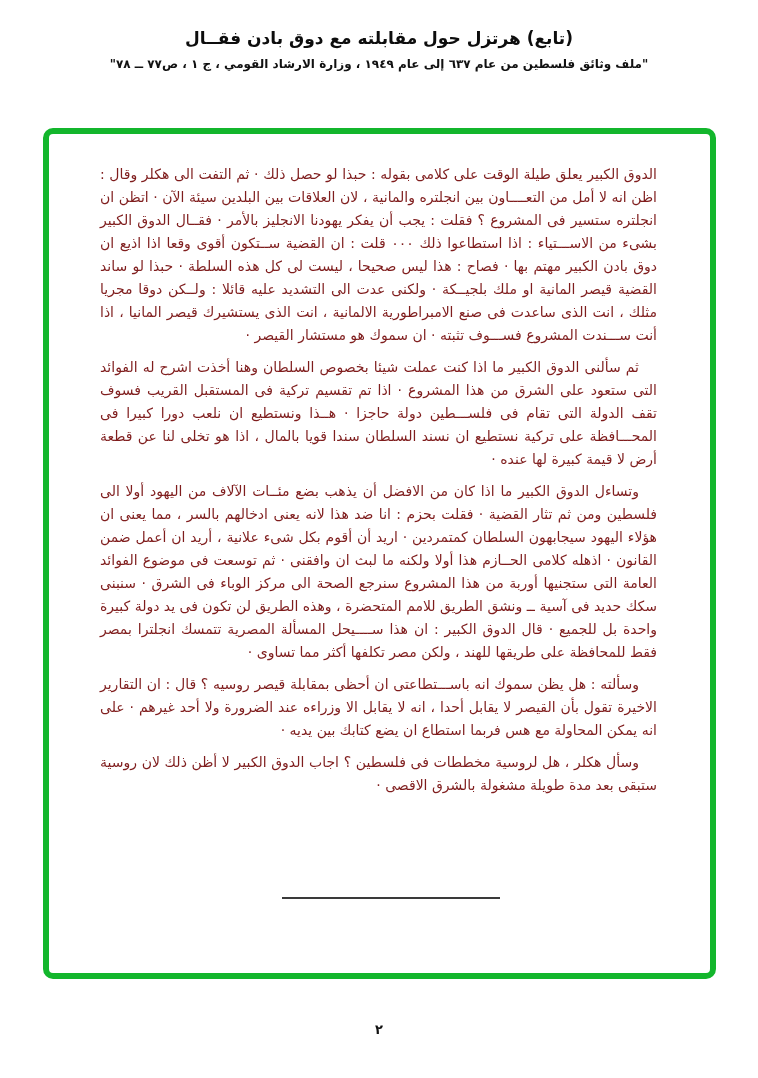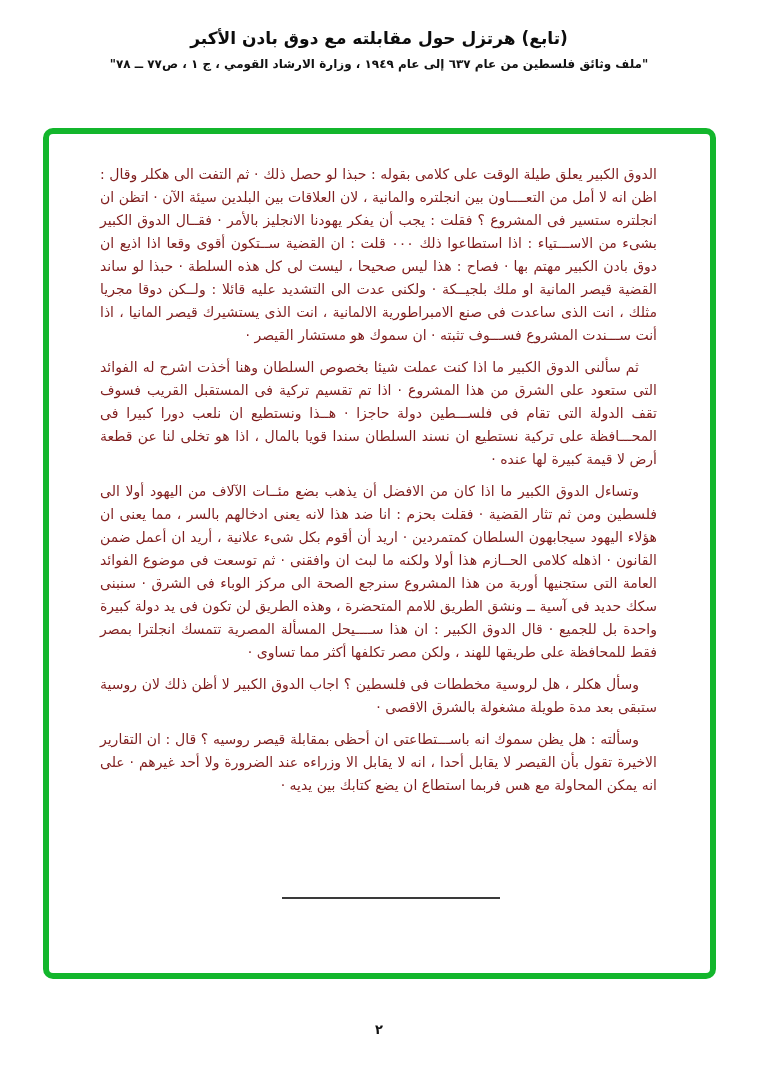--- a/index.html
+++ b/index.html
@@ -82,31 +82,31 @@
     font-weight: bold;
     color: #111;
   }
 </style>
 </head>
 <body>
 
 <div class="page">
 
   <div class="header">
-    <p class="title">(تابع) هرتزل حول مقابلته مع دوق بادن الأكبر</p>
+    <p class="title">(تابع) هرتزل حول مقابلته مع دوق بادن فقــال</p>
     <p class="source">"ملف وثائق فلسطين من عام ٦٣٧ إلى عام ١٩٤٩ ، وزارة الارشاد القومي ، ج ١ ، ص٧٧ ــ ٧٨"</p>
   </div>
 
   <div class="frame"></div>
 
   <div class="doc-body">
     <p>الدوق الكبير يعلق طيلة الوقت على كلامى بقوله : حبذا لو حصل ذلك · ثم التفت الى هكلر وقال : اظن انه لا أمل من التعــــاون بين انجلتره والمانية ، لان العلاقات بين البلدين سيئة الآن · اتظن ان انجلتره ستسير فى المشروع ؟ فقلت : يجب أن يفكر يهودنا الانجليز بالأمر · فقــال الدوق الكبير بشىء من الاســـتياء : اذا استطاعوا ذلك ٠٠٠ قلت : ان القضية ســتكون أقوى وقعا اذا اذيع ان دوق بادن الكبير مهتم بها · فصاح : هذا ليس صحيحا ، ليست لى كل هذه السلطة · حبذا لو ساند القضية قيصر المانية او ملك بلجيــكة · ولكنى عدت الى التشديد عليه قائلا : ولــكن دوقا مجريا مثلك ، انت الذى ساعدت فى صنع الامبراطورية الالمانية ، انت الذى يستشيرك قيصر المانيا ، اذا أنت ســـندت المشروع فســـوف تثبته · ان سموك هو مستشار القيصر ·</p>
     <p class="indent">ثم سألنى الدوق الكبير ما اذا كنت عملت شيئا بخصوص السلطان وهنا أخذت اشرح له الفوائد التى ستعود على الشرق من هذا المشروع · اذا تم تقسيم تركية فى المستقبل القريب فسوف تقف الدولة التى تقام فى فلســـطين دولة حاجزا · هــذا ونستطيع ان نلعب دورا كبيرا فى المحـــافظة على تركية نستطيع ان نسند السلطان سندا قويا بالمال ، اذا هو تخلى لنا عن قطعة أرض لا قيمة كبيرة لها عنده ·</p>
     <p class="indent">وتساءل الدوق الكبير ما اذا كان من الافضل أن يذهب بضع مئــات الآلاف من اليهود أولا الى فلسطين ومن ثم تثار القضية · فقلت بحزم : انا ضد هذا لانه يعنى ادخالهم بالسر ، مما يعنى ان هؤلاء اليهود سيجابهون السلطان كمتمردين · اريد أن أقوم بكل شىء علانية ، أريد ان أعمل ضمن القانون · اذهله كلامى الحــازم هذا أولا ولكنه ما لبث ان وافقنى · ثم توسعت فى موضوع الفوائد العامة التى ستجنيها أوربة من هذا المشروع سنرجع الصحة الى مركز الوباء فى الشرق · سنبنى سكك حديد فى آسية ــ ونشق الطريق للامم المتحضرة ، وهذه الطريق لن تكون فى يد دولة كبيرة واحدة بل للجميع · قال الدوق الكبير : ان هذا ســــيحل المسألة المصرية تتمسك انجلترا بمصر فقط للمحافظة على طريقها للهند ، ولكن مصر تكلفها أكثر مما تساوى ·</p>
+    <p class="indent">وسألته : هل يظن سموك انه باســـتطاعتى ان أحظى بمقابلة قيصر روسيه ؟ قال : ان التقارير الاخيرة تقول بأن القيصر لا يقابل أحدا ، انه لا يقابل الا وزراءه عند الضرورة ولا أحد غيرهم · على انه يمكن المحاولة مع هس فربما استطاع ان يضع كتابك بين يديه ·</p>
     <p class="indent">وسأل هكلر ، هل لروسية مخططات فى فلسطين ؟ اجاب الدوق الكبير لا أظن ذلك لان روسية ستبقى بعد مدة طويلة مشغولة بالشرق الاقصى ·</p>
-    <p class="indent">وسألته : هل يظن سموك انه باســـتطاعتى ان أحظى بمقابلة قيصر روسيه ؟ قال : ان التقارير الاخيرة تقول بأن القيصر لا يقابل أحدا ، انه لا يقابل الا وزراءه عند الضرورة ولا أحد غيرهم · على انه يمكن المحاولة مع هس فربما استطاع ان يضع كتابك بين يديه ·</p>
   </div>
 
   <div class="separator"></div>
 
   <div class="page-number">٢</div>
 
 </div>
 
 </body></html>

